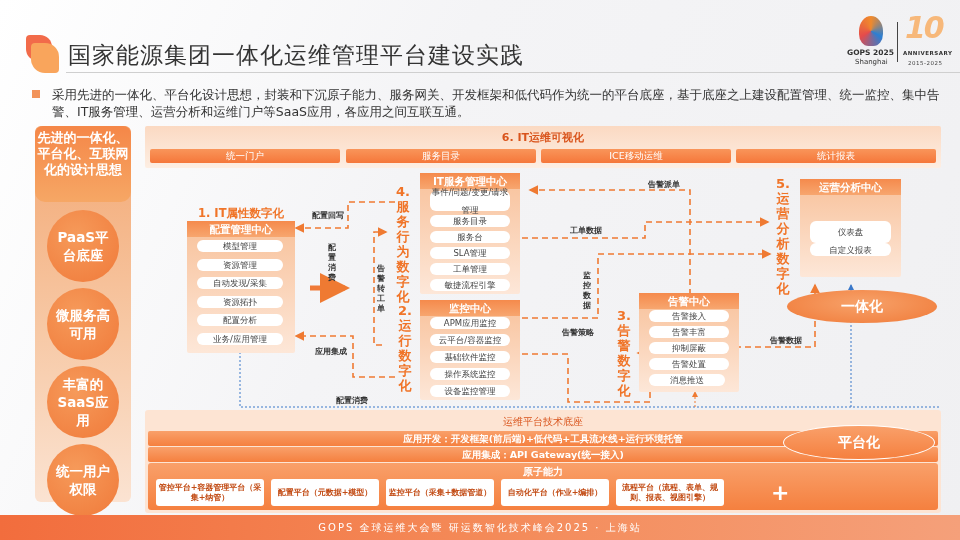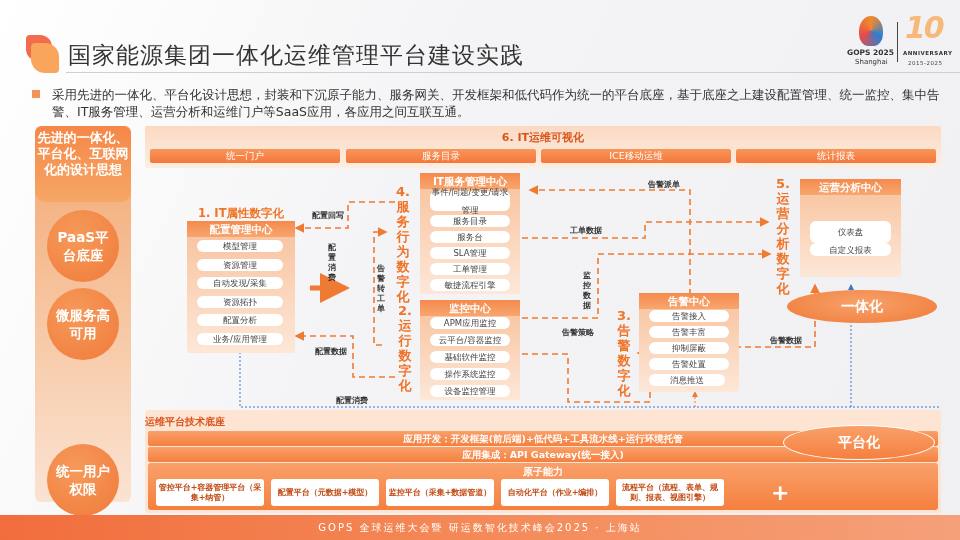--- a/index.html
+++ b/index.html
@@ -29,21 +29,21 @@
 .viz-tab{position:absolute;top:23px;height:14px;background:linear-gradient(180deg,#f9955a,#f5773a);color:#fff;font-size:9.5px;text-align:center;line-height:14px;border-radius:2px}
 .sec-label{position:absolute;color:#f07428;font-weight:bold;font-size:13px;line-height:15px;text-align:center}
 .panel{position:absolute;background:linear-gradient(180deg,#f8c19a,#fde7d8);border-radius:2px}
 .panel-head{position:absolute;left:0;top:0;width:100%;height:16px;background:linear-gradient(180deg,#f58a4c,#f7a66f);color:#fff;font-size:10.5px;font-weight:bold;text-align:center;line-height:16px}
 .item{position:absolute;background:#fff;border-radius:6px;font-size:8.5px;color:#444;text-align:center;display:flex;align-items:center;justify-content:center;line-height:18px}
 .conn{position:absolute;font-size:8px;font-weight:bold;color:#333;line-height:10px;white-space:nowrap}
 .conn.v{width:10px;white-space:normal;text-align:center}
 svg.lines{position:absolute;left:0;top:0;width:960px;height:540px;pointer-events:none}
 .ellipse{position:absolute;background:radial-gradient(ellipse at 50% 40%,#f7a26a,#f07a38);border-radius:50%;color:#fff;font-size:14px;font-weight:bold;display:flex;align-items:center;justify-content:center}
 .base{position:absolute;left:145px;top:410px;width:796px;height:103px;background:#fde4d3;border-radius:3px}
-.base-title{position:absolute;left:0;top:5px;width:100%;font-size:10px;font-weight:bold;color:#d9541c}
+.base-title{position:absolute;left:0;top:5px;width:100%;text-align:center;font-size:10px;font-weight:normal;color:#d9541c}
 .base-row{position:absolute;left:3px;width:790px;height:15px;background:linear-gradient(180deg,#f9a06a,#f5803f);color:#fff;font-size:9.5px;font-weight:bold;text-align:center;line-height:15px;border-radius:2px}
 .atomic{position:absolute;left:3px;top:53px;width:790px;height:47px;background:linear-gradient(180deg,#f9a06a,#f5803f);border-radius:3px}
 .atomic-title{position:absolute;left:0;top:2px;width:100%;text-align:center;color:#fff;font-size:10px;font-weight:bold}
 .atom{position:absolute;top:16px;height:27px;background:#fff;border-radius:3px;font-size:8px;color:#c24b14;font-weight:bold;text-align:center;display:flex;align-items:center;justify-content:center;line-height:10px;padding:0 2px}
 .plus{position:absolute;top:19px;left:623px;color:#fff;font-size:22px;font-weight:bold;line-height:22px}
 .platform-ellipse{position:absolute;left:783px;top:425px;width:152px;height:35px;border:1px solid #fff;border-radius:50%;background:linear-gradient(180deg,#f9a06a,#f5803f);color:#fff;font-size:14px;font-weight:bold;display:flex;align-items:center;justify-content:center}
 .footer{position:absolute;left:0;top:515px;width:960px;height:25px;background:linear-gradient(90deg,#f26d3d,#f48a58 50%,#f5a07a);color:#fff;font-size:10px;text-align:center;line-height:25px;letter-spacing:2px}
 </style>
 </head>
 <body>
@@ -69,20 +69,21 @@
 
 <div class="desc">
   <div class="bullet"></div>
   <div class="txt">采用先进的一体化、平台化设计思想，封装和下沉原子能力、服务网关、开发框架和低代码作为统一的平台底座，基于底座之上建设配置管理、统一监控、集中告警、IT服务管理、运营分析和运维门户等SaaS应用，各应用之间互联互通。</div>
 </div>
 
 <div class="left-col">
   <div class="left-head">先进的一体化、平台化、互联网化的设计思想</div>
   <div class="circle" style="top:84px">PaaS平台底座</div>
   <div class="circle" style="top:162px">微服务高可用</div>
+  <div class="circle" style="top:240px">丰富的SaaS应用</div>
   <div class="circle" style="top:318px">统一用户权限</div>
 </div>
 
 <div class="viz-bar">
   <div class="viz-title">6. IT运维可视化</div>
   <div class="viz-tab" style="left:5px;width:190px">统一门户</div>
   <div class="viz-tab" style="left:201px;width:190px">服务目录</div>
   <div class="viz-tab" style="left:396px;width:190px">ICE移动运维</div>
   <div class="viz-tab" style="left:591px;width:200px">统计报表</div>
 </div>
@@ -172,21 +173,21 @@
   <div class="panel-head">运营分析中心</div>
   <div class="item" style="left:10px;top:42px;width:81px;height:22px">仪表盘</div>
   <div class="item" style="left:10px;top:64px;width:81px;height:13px">自定义报表</div>
 </div>
 
 <div class="ellipse" style="left:787px;top:290px;width:150px;height:33px">一体化</div>
 
 <div class="conn" style="left:312px;top:211px">配置回写</div>
 <div class="conn v" style="left:327px;top:243px">配置消费</div>
 <div class="conn v" style="left:376px;top:264px">告警转工单</div>
-<div class="conn" style="left:315px;top:347px">配置数据</div>
+<div class="conn" style="left:315px;top:347px">应用集成</div>
 <div class="conn" style="left:336px;top:396px">配置消费</div>
 <div class="conn" style="left:648px;top:180px">告警派单</div>
 <div class="conn" style="left:570px;top:226px">工单数据</div>
 <div class="conn v" style="left:582px;top:271px">监控数据</div>
 <div class="conn" style="left:562px;top:328px">告警策略</div>
 <div class="conn" style="left:770px;top:336px">告警数据</div>
 
 <div class="base">
   <div class="base-title">运维平台技术底座</div>
   <div class="base-row" style="top:21px">应用开发：开发框架(前后端)+低代码+工具流水线+运行环境托管</div>

